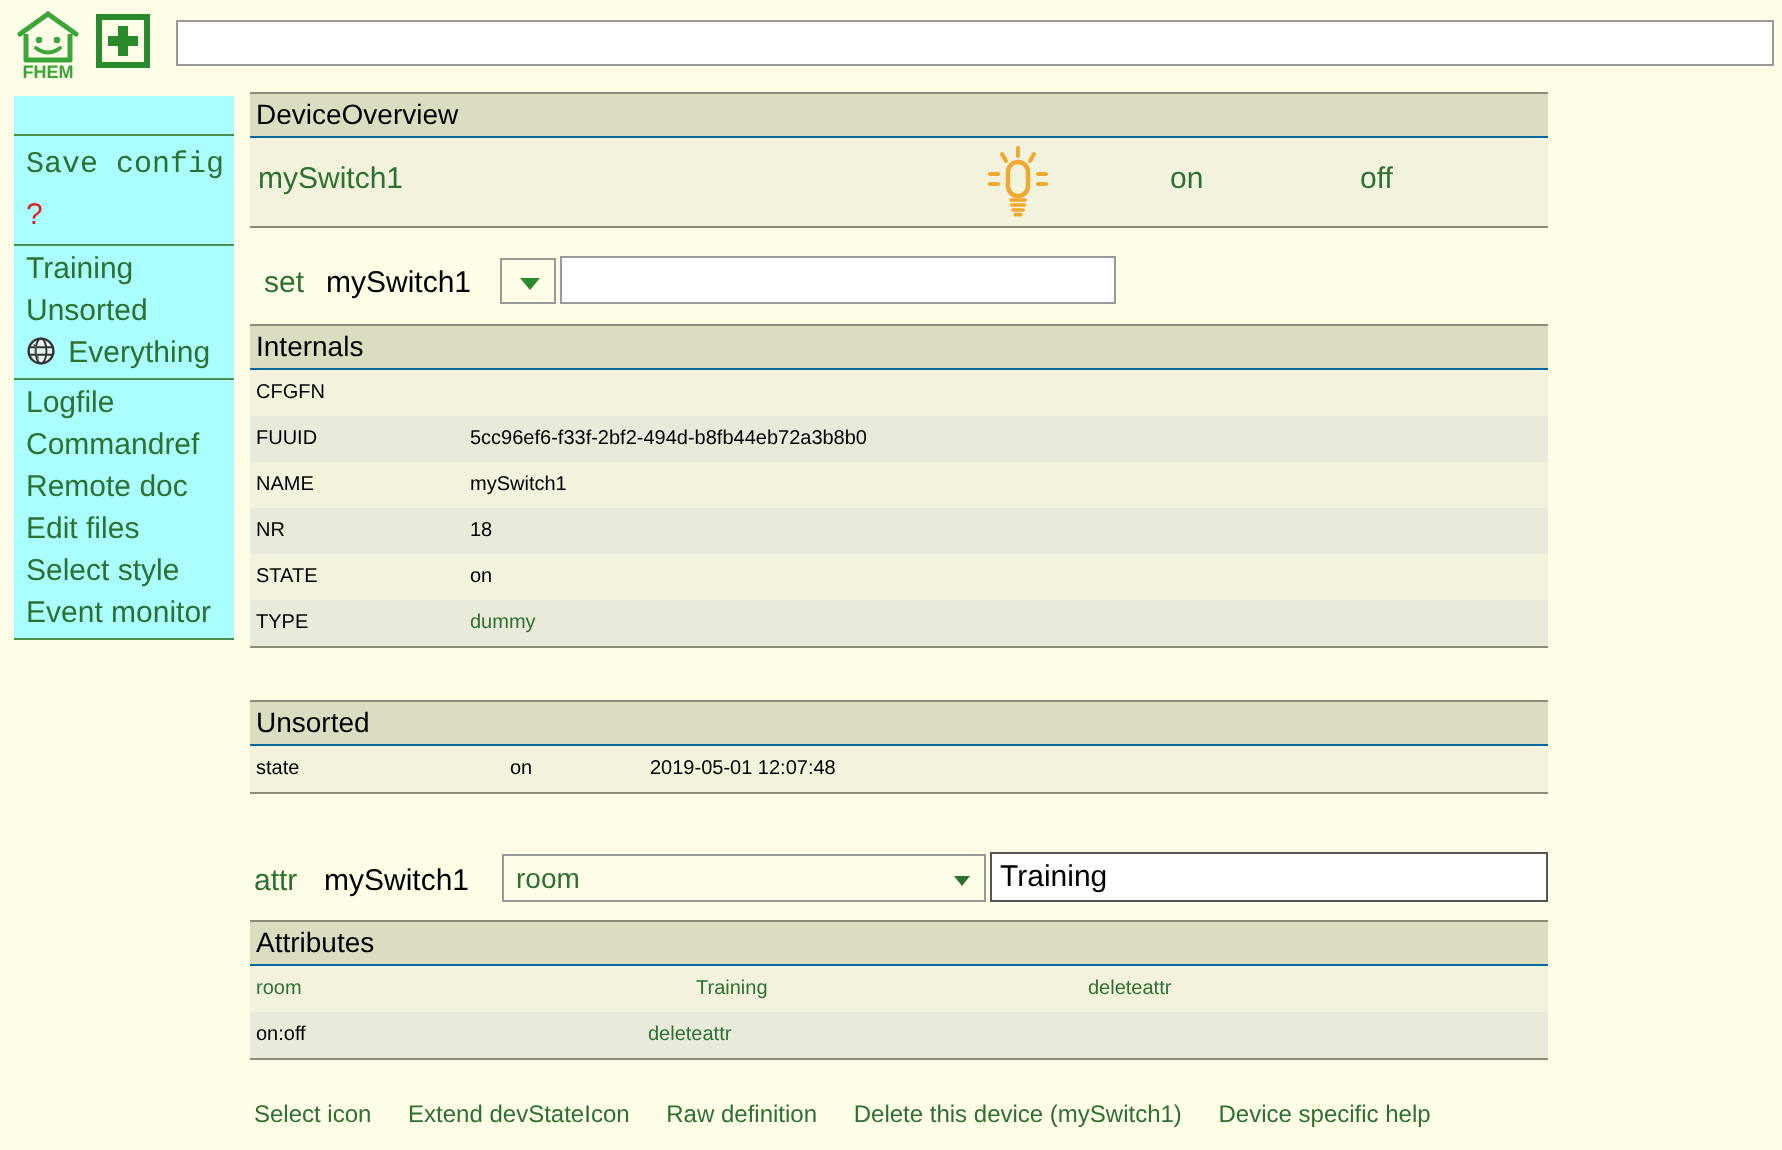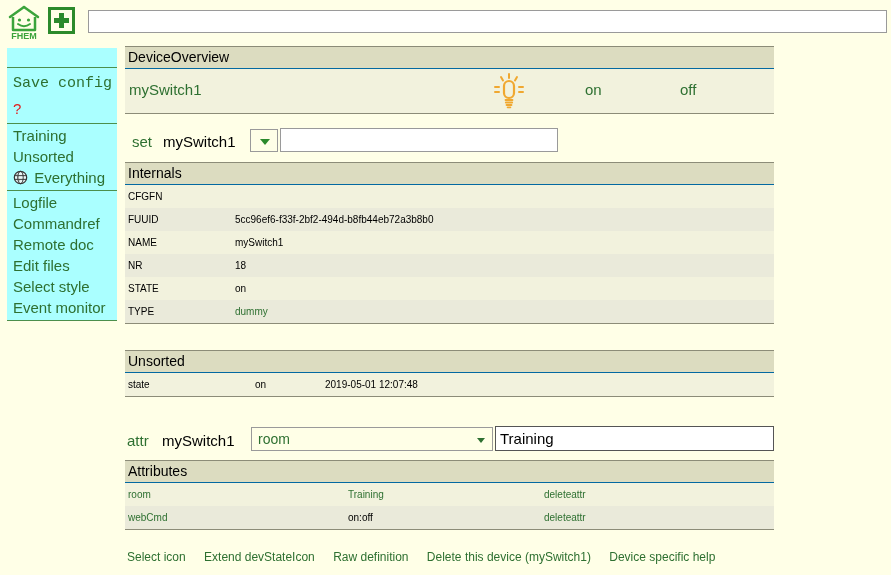--- a/index.html
+++ b/index.html
@@ -479,21 +479,20 @@
 
     <div class="panel">
       <div class="panel-head">Attributes</div>
       <div class="panel-body">
         <div class="prow odd">
           <span class="acol-a glink">room</span>
           <span class="acol-b glink">Training</span>
           <span class="col-c  glink">deleteattr</span>
         </div>
         <div class="prow even">
-          <span class="acol-a glink">webCmd</span>
           <span class="acol-b gtext">on:off</span>
           <span class="col-c  glink">deleteattr</span>
         </div>
       </div>
     </div>
 
     <div id="bottom-links">
       <a>Select icon</a>
       <a>Extend devStateIcon</a>
       <a>Raw definition</a>

